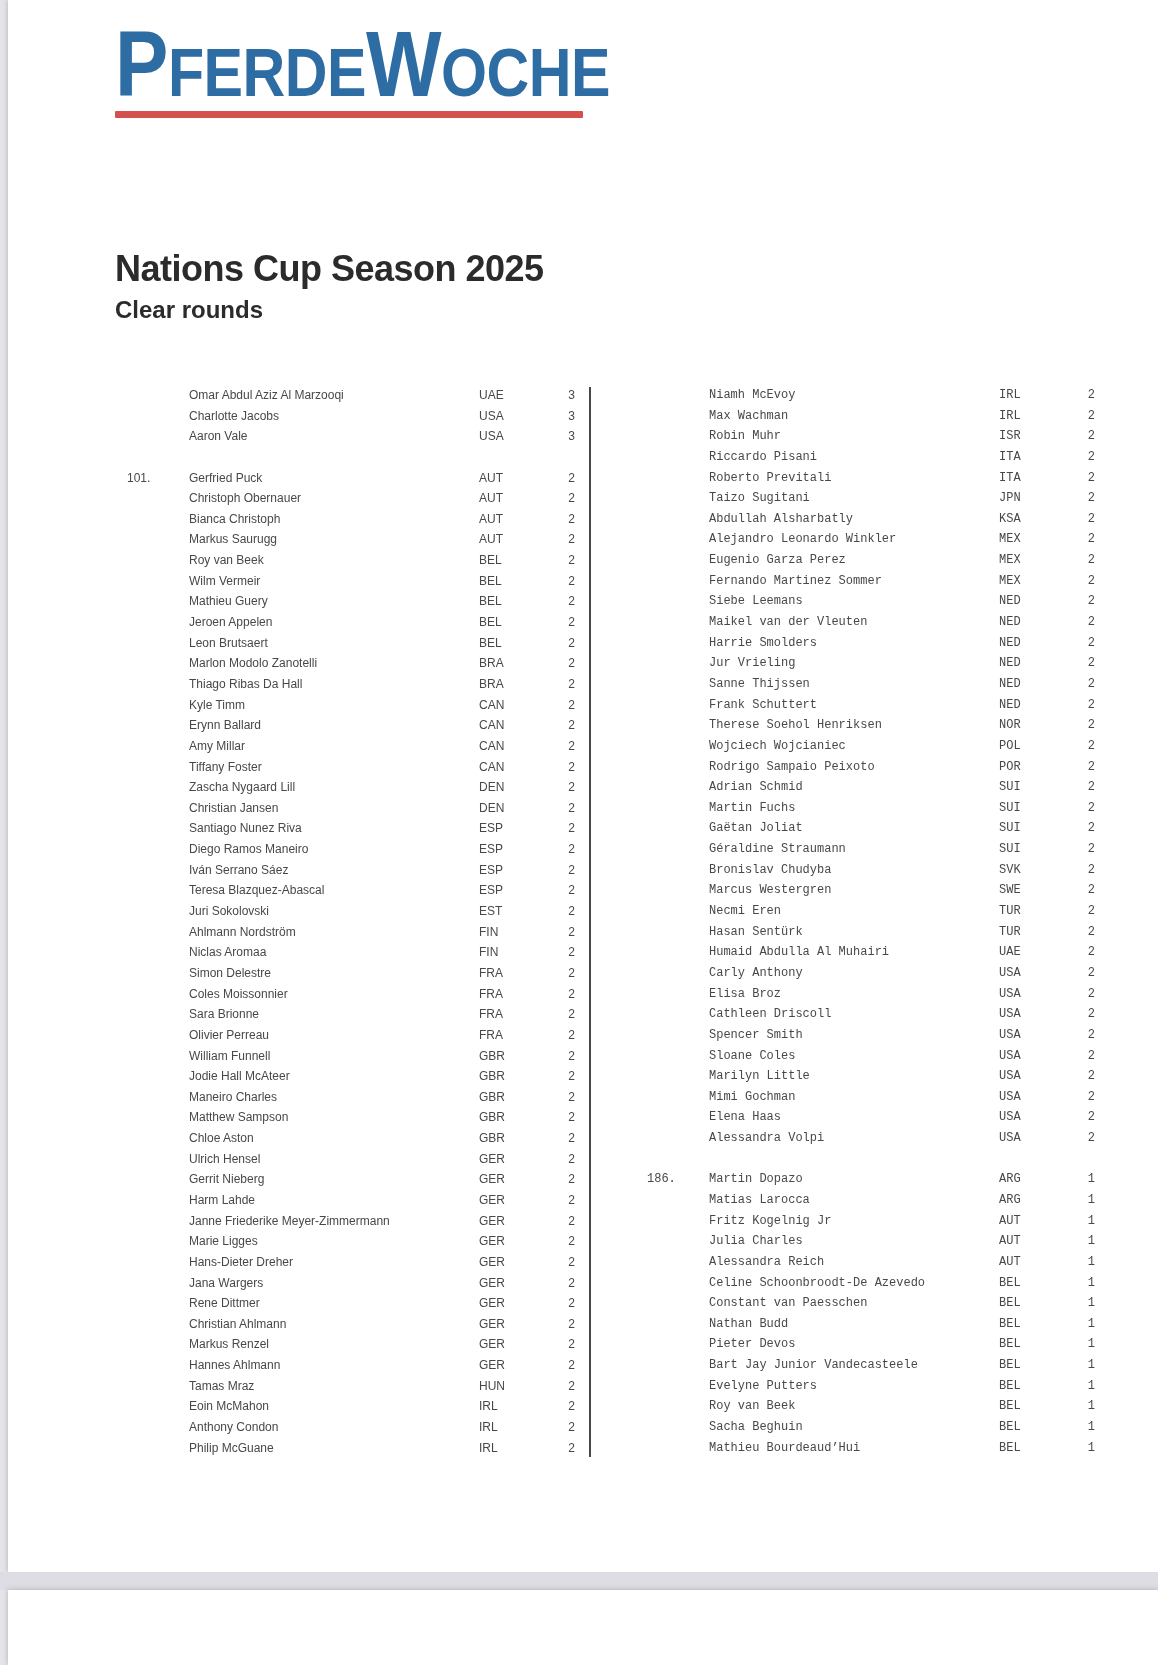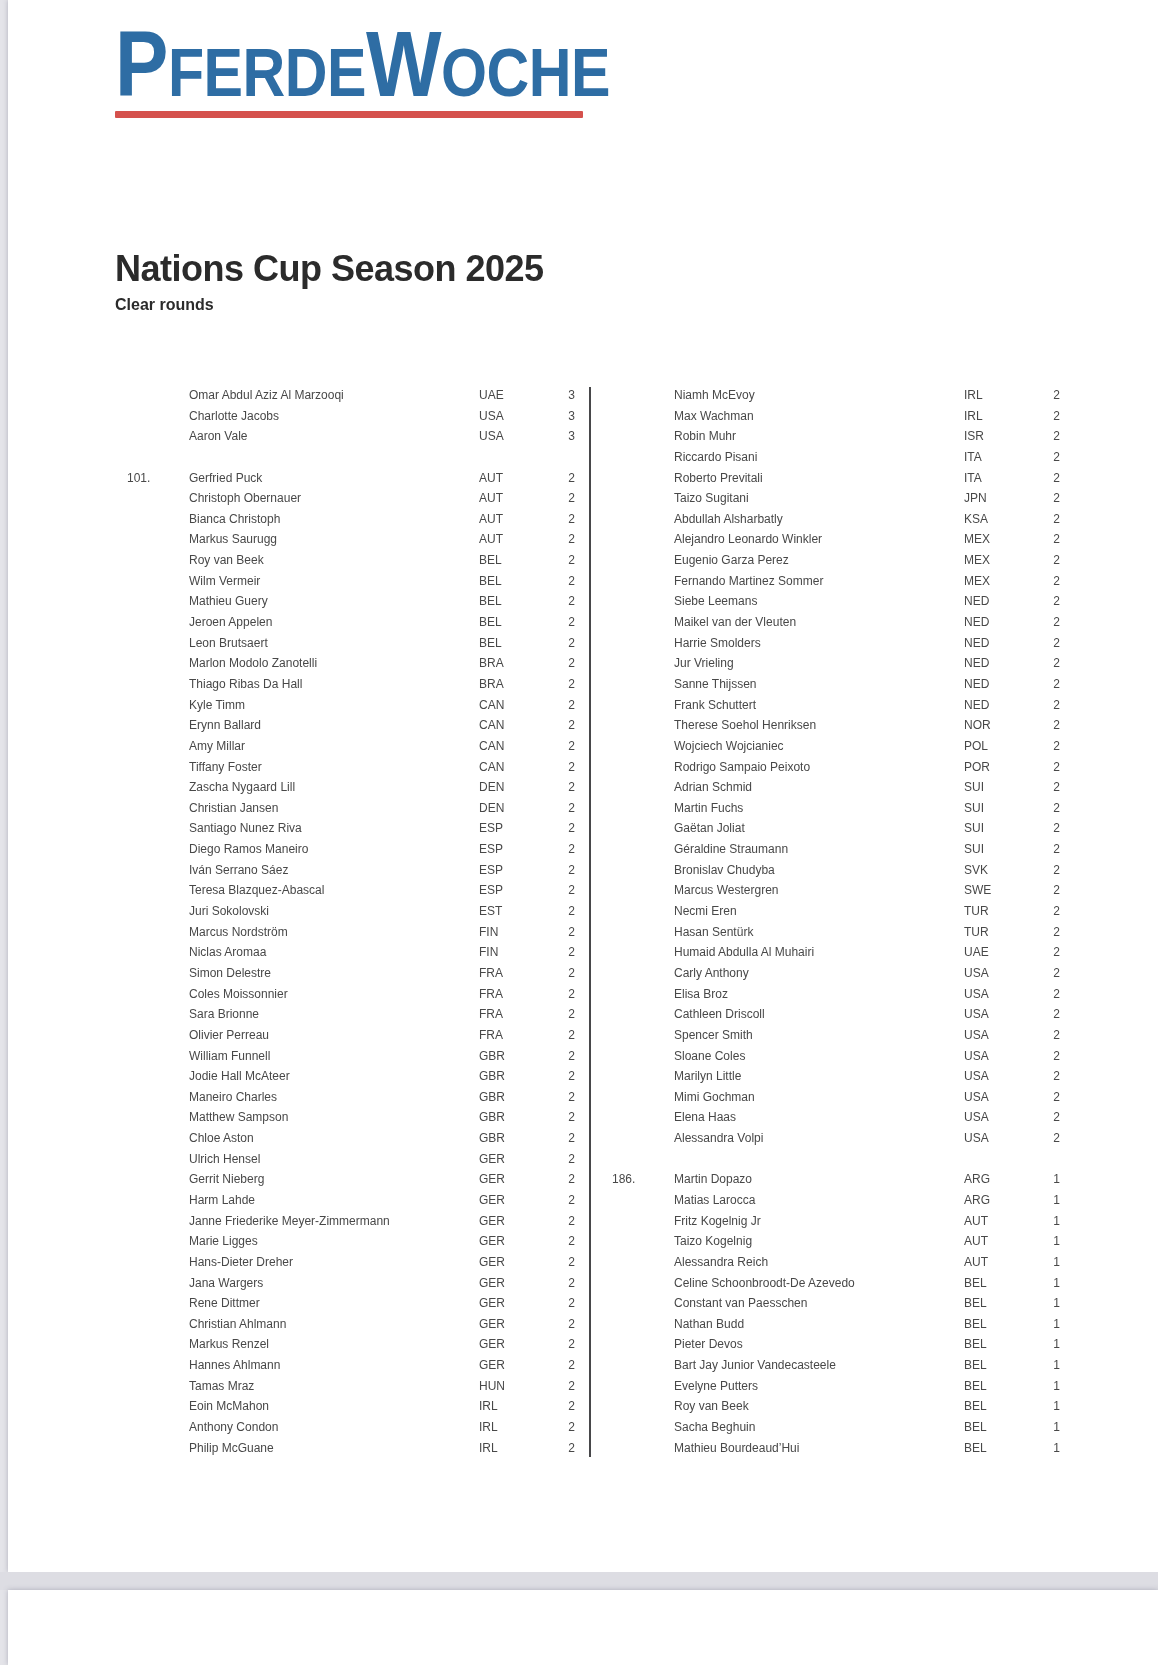--- a/index.html
+++ b/index.html
@@ -45,33 +45,33 @@
   
   .doc-title {
     position: absolute; left: 107px; top: 248px;
     font-size: 36px; font-weight: bold;
     letter-spacing: -0.5px;
     color: #2b2b2b;
     text-align: center;
   }
   .doc-subtitle {
     position: absolute; left: 107px; top: 296px;
-    font-size: 16px; font-weight: bold;
+    font-size: 24px; font-weight: bold;
     color: #2b2b2b;
   }
 
   
   .col {
     position: absolute; top: 385px;
     width: 448px;
     font-size: 12px;
     color: #484848;
   }
   .col-left  { left: 119px; }
-  .col-right { left: 604px; }
+  .col-right { left: 639px; font-family: Liberation Mono, monospace; }
   .divider {
     position: absolute; left: 581px; top: 387px;
     width: 2px; height: 1070px;
     background: #47474a;
   }
   .row { display: flex; height: 20.65px; line-height: 20.65px; white-space: nowrap; }
   .c-rank    { width: 62px;  }
   .c-name    { width: 290px; overflow: visible; }
   .c-country { width: 56px;  }
   .c-count   { width: 40px; text-align: right; }
@@ -246,21 +246,21 @@
           <span class="c-count">2</span>
         </div>
         <div class="row">
           <span class="c-rank"></span>
           <span class="c-name">Juri Sokolovski</span>
           <span class="c-country">EST</span>
           <span class="c-count">2</span>
         </div>
         <div class="row">
           <span class="c-rank"></span>
-          <span class="c-name">Marcus Nordström</span>
+          <span class="c-name">Ahlmann Nordström</span>
           <span class="c-country">FIN</span>
           <span class="c-count">2</span>
         </div>
         <div class="row">
           <span class="c-rank"></span>
           <span class="c-name">Niclas Aromaa</span>
           <span class="c-country">FIN</span>
           <span class="c-count">2</span>
         </div>
         <div class="row">
@@ -651,21 +651,21 @@
           <span class="c-count">1</span>
         </div>
         <div class="row">
           <span class="c-rank"></span>
           <span class="c-name">Fritz Kogelnig Jr</span>
           <span class="c-country">AUT</span>
           <span class="c-count">1</span>
         </div>
         <div class="row">
           <span class="c-rank"></span>
-          <span class="c-name">Taizo Kogelnig</span>
+          <span class="c-name">Julia Charles</span>
           <span class="c-country">AUT</span>
           <span class="c-count">1</span>
         </div>
         <div class="row">
           <span class="c-rank"></span>
           <span class="c-name">Alessandra Reich</span>
           <span class="c-country">AUT</span>
           <span class="c-count">1</span>
         </div>
         <div class="row">

